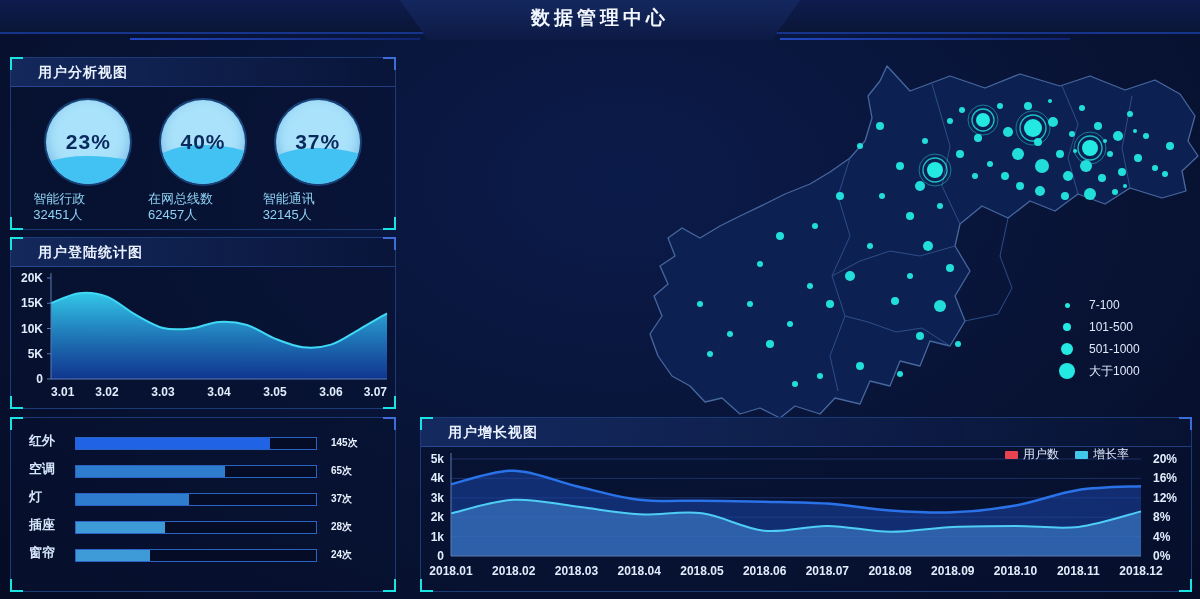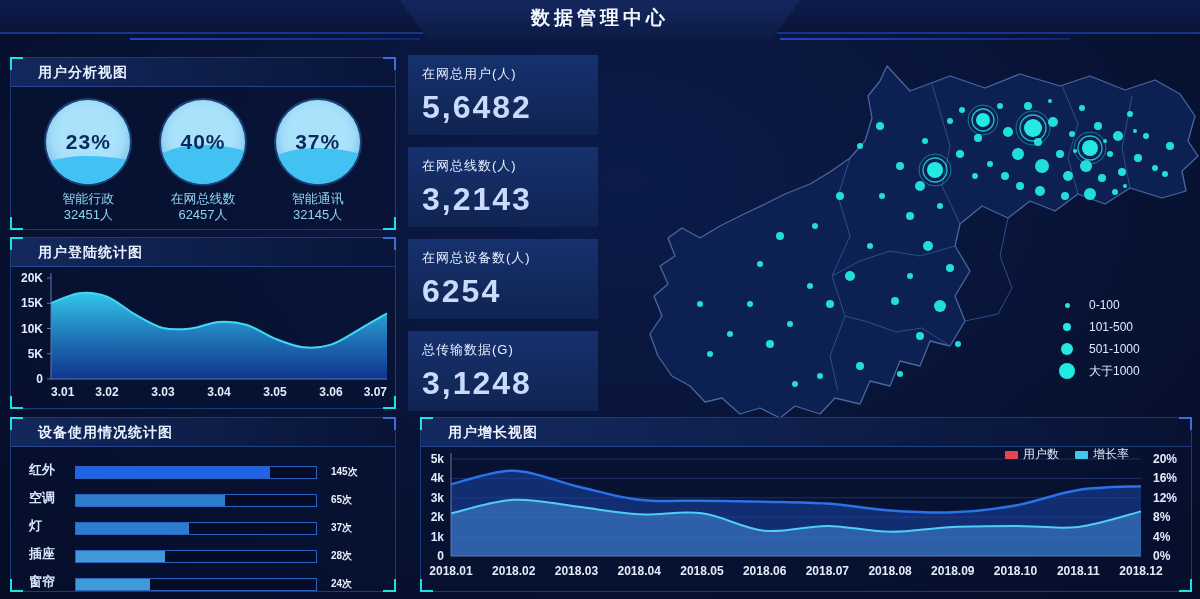--- a/index.html
+++ b/index.html
@@ -33,21 +33,21 @@
   .cb.bl{left:-1px;bottom:-1px;border-left-width:2px;border-bottom-width:2px}
   .cb.br{right:-1px;bottom:-1px;border-right-width:2px;border-bottom-width:2px}
 
   #p-analysis{left:10px;top:57px;width:386px;height:173px}
   #p-login{left:10px;top:237px;width:386px;height:172px}
   #p-device{left:10px;top:417px;width:386px;height:175px}
   #p-growth{left:420px;top:417px;width:772px;height:175px}
 
   
   .gauge-row{display:flex;justify-content:space-around;padding:13px 20px 0}
-  .gauge-item{text-align:center;width:110px}
+  .gauge-item{text-align:left;width:110px}
   .gauge{position:relative;width:84px;height:84px;border-radius:50%;background:#a9e2fa;overflow:hidden;
     margin:0 auto;box-shadow:0 0 0 2px rgba(47,135,220,.4), inset 0 -5px 12px rgba(25,110,200,.35)}
   .gauge-wave{position:absolute;left:-15%;bottom:-5%;width:130%;background:#41c2f2;
     border-radius:48% 52% 0 0/60% 40% 0 0}
   .gauge-pct{position:absolute;inset:0;display:flex;align-items:center;justify-content:center;
     font-size:21px;font-weight:bold;color:#0a2a5e;letter-spacing:1px}
   .gauge-label{font-size:13px;color:#8fd2f4;margin-top:7px;line-height:16px}
   .gauge-count{font-size:13px;color:#8fd2f4;line-height:16px}
 
   
@@ -167,21 +167,20 @@
         <text x="320" y="128" text-anchor="middle" class="axb">3.06</text>
         <text x="376" y="128" text-anchor="end" class="axb">3.07</text>
       </svg>
   </section>
 
   <section class="panel" id="p-device">
     <i class="cb tl"></i>
     <i class="cb tr"></i>
     <i class="cb bl"></i>
     <i class="cb br"></i>
-    <h2 class="panel-title">设备使用情况统计图</h2>
     <div id="device-rows">
       <div class="bar-row">
         <span class="bar-label">红外</span>
         <div class="bar-track">
             <div class="bar-fill" style="width: 81%; background: rgb(32, 99, 228);"></div>
           </div>
         <span class="bar-value">145次</span>
       </div>
       <div class="bar-row">
         <span class="bar-label">空调</span>
@@ -207,38 +206,20 @@
       <div class="bar-row">
         <span class="bar-label">窗帘</span>
         <div class="bar-track">
             <div class="bar-fill" style="width: 31%; background: rgb(63, 155, 216);"></div>
           </div>
         <span class="bar-value">24次</span>
       </div>
     </div>
   </section>
 
-  <div class="cards">
-    <div class="card">
-      <div class="card-label">在网总用户(人)</div>
-      <div class="card-value">5,6482</div>
-    </div>
-    <div class="card">
-      <div class="card-label">在网总线数(人)</div>
-      <div class="card-value">3,2143</div>
-    </div>
-    <div class="card">
-      <div class="card-label">在网总设备数(人)</div>
-      <div class="card-value">6254</div>
-    </div>
-    <div class="card">
-      <div class="card-label">总传输数据(G)</div>
-      <div class="card-value">3,1248</div>
-    </div>
-  </div>
 
   <div class="map-area">
     <svg id="map-svg" viewBox="0 0 590 378" width="590" height="378">
       <path class="map-outline" d="M277,20 L300,45 L340,30 L375,42 L410,28 L450,40 L480,30 L515,44 L545,34 L570,48 L585,70 L578,95 L588,110 L572,125 L576,145 L552,152 L520,142 L495,158 L468,148 L445,165 L420,155 L398,172 L372,160 L350,178 L345,200 L360,225 L345,250 L355,275 L340,300 L320,295 L310,320 L290,315 L280,340 L260,335 L250,358 L225,352 L210,368 L185,360 L170,372 L150,362 L130,368 L112,352 L95,356 L80,340 L62,330 L48,310 L40,288 L52,270 L44,250 L58,238 L50,220 L65,210 L58,192 L72,182 L90,192 L110,180 L130,170 L155,158 L175,148 L200,138 L220,126 L240,112 L255,95 L262,72 L258,50 L270,35 Z"></path>
       <g class="map-inner">
         <path d="M240,112 L228,150 L240,190 L222,230 L235,270 L220,310 L228,345"></path>
         <path d="M345,200 L310,210 L280,205 L250,215 L222,230"></path>
         <path d="M350,178 L332,140 L340,100 L322,38"></path>
         <path d="M468,148 L458,112 L468,78 L452,40"></path>
         <path d="M520,142 L512,102 L522,50"></path>
@@ -331,21 +312,21 @@
           <circle cx="480" cy="102" r="8" fill="#24e9e3"></circle>
           <circle cx="480" cy="102" r="12" fill="none" stroke="#24e9e3" stroke-width="1.3" opacity="0.8"></circle>
           <circle cx="480" cy="102" r="16" fill="none" stroke="#24e9e3" stroke-width="1" opacity="0.45"></circle>
         </g>
     </svg>
     <div class="map-legend" id="map-legend">
       <div class="lg-row">
         <span class="lg-dot-box">
             <i class="lg-dot" style="width: 5px; height: 5px;"></i>
           </span>
-        <span class="lg-label">0-100</span>
+        <span class="lg-label">7-100</span>
       </div>
       <div class="lg-row">
         <span class="lg-dot-box">
             <i class="lg-dot" style="width: 8px; height: 8px;"></i>
           </span>
         <span class="lg-label">101-500</span>
       </div>
       <div class="lg-row">
         <span class="lg-dot-box">
             <i class="lg-dot" style="width: 12px; height: 12px;"></i>

